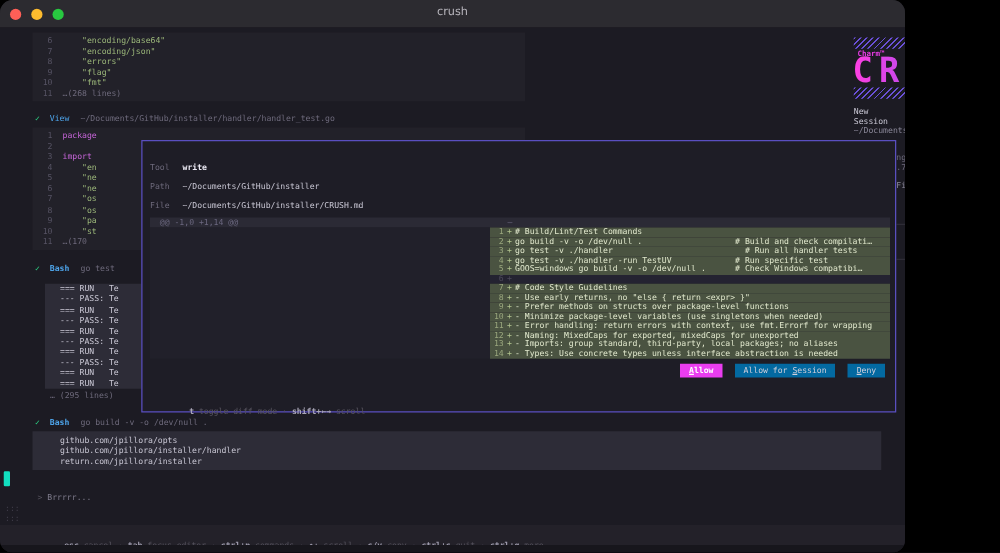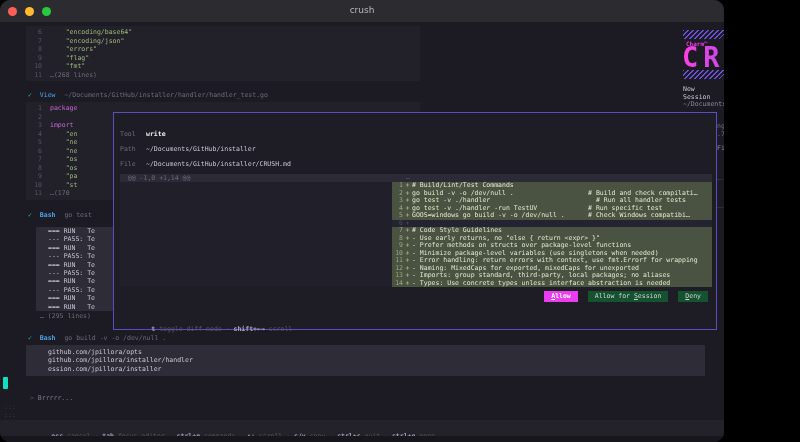--- a/index.html
+++ b/index.html
@@ -45,21 +45,21 @@
   .m-diff{position:absolute;left:6px;right:4px;top:69px;height:105px;}
   .d-left{position:absolute;left:0;top:0;width:272px;height:105px;background:#21202a;}
   .d-right{position:absolute;left:272px;right:0;top:0;}
   .drow{display:flex;height:7.5px;line-height:7.5px;background:#4a5341;}
   .drow .dn{width:11px;text-align:right;color:#9aa77e;flex:none;}
   .drow .dm{width:9px;text-align:center;color:#b3c490;flex:none;}
   .drow .dt{flex:1;color:#e1e8cd;white-space:pre;overflow:hidden;}
   .drow.emptyrow{background:#242331;}
   .drow.emptyrow .dn,.drow.emptyrow .dm{color:#4d4a5a;}
   .m-buttons{position:absolute;right:8px;top:178px;display:flex;gap:10px;}
-  .btn{height:11px;line-height:11px;padding:0 7px;font-size:6.5px;font-family:"DejaVu Sans Mono",monospace;border:none;background:#14532d;color:#d2d0dc;}
+  .btn{height:11px;line-height:11px;padding:0 7px;font-size:6.5px;font-family:"DejaVu Sans Mono",monospace;border:none;background:#0369a1;color:#d2d0dc;}
   .btn .k{text-decoration:underline;}
   .btn.primary{background:#ea3df0;color:#fff;font-weight:bold;}
   .m-footer{position:absolute;left:6px;top:204px;height:8px;line-height:8px;}
   .m-footer .key{color:#aaa7b8;font-weight:bold;}
   
   .cursorbar{background:#12dfc0;border-radius:1px;}
   .helpbar{position:absolute;left:0;right:0;top:398px;height:16px;background:#232129;}
   .helpline{position:absolute;left:20px;top:4px;white-space:pre;}
   .hk{color:#9e9bad;font-weight:bold;} .hv{color:#56535e;} .hs{color:#3f3c49;}
   .bottomstrip{position:absolute;left:0;right:0;top:414px;height:6px;background:#17161c;}
@@ -179,21 +179,21 @@
     <div class="abs dim2" style="left:40px;top:290px;">… (295 lines)</div>
 
     <div class="abs" style="left:28px;top:312px;height:9px;line-height:9px;">
       <span class="check">✓</span>
       <span class="tool" style="margin-left:4px;font-weight:bold;">Bash</span>
       <span class="dim2" style="margin-left:5px;">go build -v -o /dev/null .</span>
     </div>
     <div class="abs outblock" style="left:26px;top:323px;width:657px;padding:3px 0 3px 22px;">
       <div class="orow txt">github.com/jpillora/opts</div>
       <div class="orow txt">github.com/jpillora/installer/handler</div>
-      <div class="orow txt">ession.com/jpillora/installer</div>
+      <div class="orow txt">return.com/jpillora/installer</div>
     </div>
 
     <div class="abs hatch" style="left:683px;top:8px;width:102px;height:9px;"></div>
     <div class="abs brandrow" style="left:686px;top:18px;width:102px;">
       <span class="charm">Charm™</span>
       <span class="ver">v0.7.8</span>
     </div>
     <div class="abs wordmark" style="left:682px;top:23px;">CRUSH</div>
     <div class="abs hatch" style="left:683px;top:48px;width:102px;height:9px;"></div>
     <div class="abs txt" style="left:683px;top:63px;">New Session</div>

